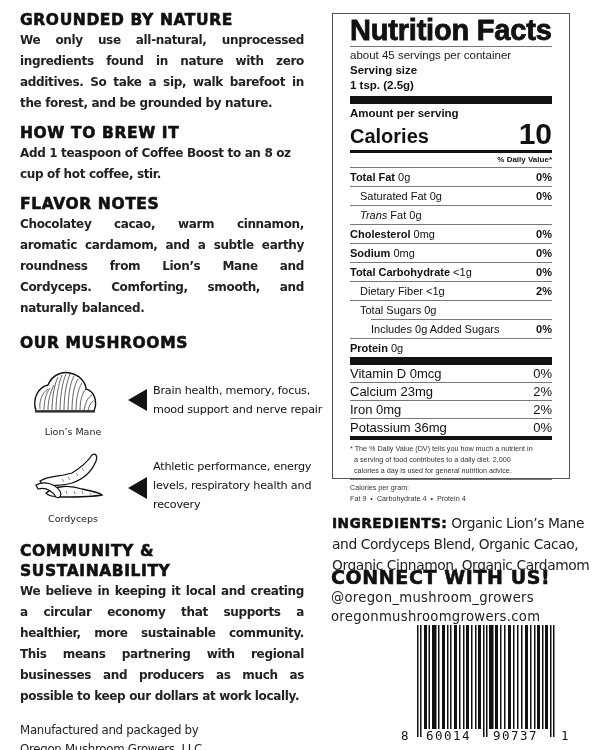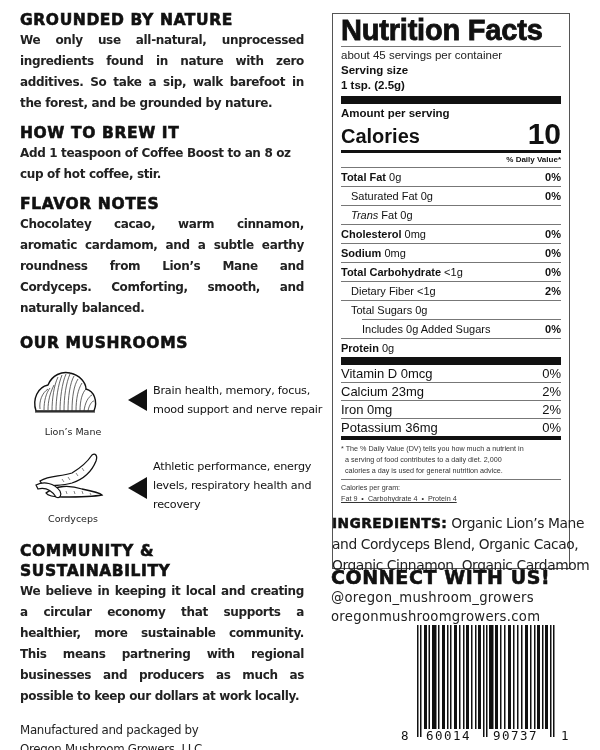--- a/index.html
+++ b/index.html
@@ -22,22 +22,22 @@
   .mush-row { position: relative; height: 80px; }
   .mush-img { position: absolute; left: 10px; width: 70px; height: 48px; }
   .mush-cap { position: absolute; left: 8px; width: 90px; text-align: center; font-family: "DejaVu Sans", sans-serif; font-size: 9.5px; color: #222; }
   .mush-arrow { position: absolute; left: 108px; width: 0; height: 0; border-top: 11px solid transparent; border-bottom: 11px solid transparent; border-right: 19px solid #111; }
   .mush-text { position: absolute; left: 133px; width: 180px; font-family: "DejaVu Sans", sans-serif; font-size: 11.2px; line-height: 19px; color: #111; letter-spacing: -0.2px; }
 
   .mfg { font-family: "DejaVu Sans", sans-serif; font-size: 11.8px; line-height: 19px; color: #222; letter-spacing: -0.3px; }
 
   
   .nf {
-    position: absolute; left: 332px; top: 13px; width: 238px; height: 556px;
-    border: 1.5px solid #555; padding: 0 8px; font-family: "Liberation Sans", sans-serif; color: #111;
+    position: absolute; left: 332px; top: 13px; width: 238px; height: 466px;
+    border: 1.5px solid #555; padding: 0 17px; font-family: "Liberation Sans", sans-serif; color: #111;
   }
   .nf-title { font-size: 29px; font-weight: 900; letter-spacing: -0.2px; line-height: 31px; margin-top: 1px; -webkit-text-stroke: 0.8px #111; }
   .nf-rule-thin { border-top: 1px solid #777; }
   .nf-rule-mid { border-top: 3px solid #111; }
   .nf-rule-thick { border-top: 8px solid #111; }
   .nf-servings { font-size: 11.5px; line-height: 15px; margin-top: 1px; color: #222; }
   .nf-row { display: flex; justify-content: space-between; align-items: baseline; font-size: 11.5px; line-height: 17px; flex-direction: column; }
   .nf-bold { font-weight: bold; }
   .nf-amount { font-size: 11.5px; font-weight: bold; line-height: 14px; margin-top: 2px; }
   .nf-cal { display: flex; justify-content: space-between; align-items: flex-end; font-weight: bold; line-height: 24px; }
@@ -237,21 +237,21 @@
 
   <div class="nf-rule-mid" style="border-top-width:4px;"></div>
   <div class="nf-foot">
     <div>* The % Daily Value (DV) tells you how much a nutrient in</div>
     <div class="ind">a serving of food contributes to a daily diet. 2,000</div>
     <div class="ind">calories a day is used for general nutrition advice.</div>
   </div>
   <div class="nf-rule-thin"></div>
   <div class="nf-cpg">
     <div>Calories per gram:</div>
-    <div style="white-space:pre;text-decoration:underline;">Fat 9  •  Carbohydrate 4  •  Protein 4</div>
+    <div style="white-space:pre;">Fat 9  •  Carbohydrate 4  •  Protein 4</div>
   </div>
 </div>
 
 <div class="ingredients">
   <span class="ing-h">INGREDIENTS:</span><span> Organic Lion’s Mane and Cordyceps Blend, Organic Cacao, Organic Cinnamon, Organic Cardamom</span>
 </div>
 
 <div class="connect">
   <div class="heading">CONNECT WITH US!</div>
   <div class="social" style="margin-top:1px;">@oregon_mushroom_growers</div>

